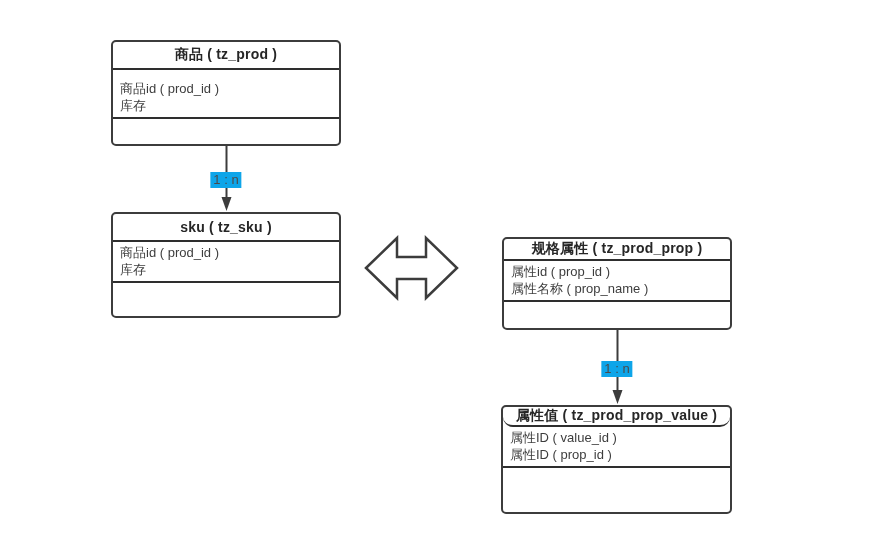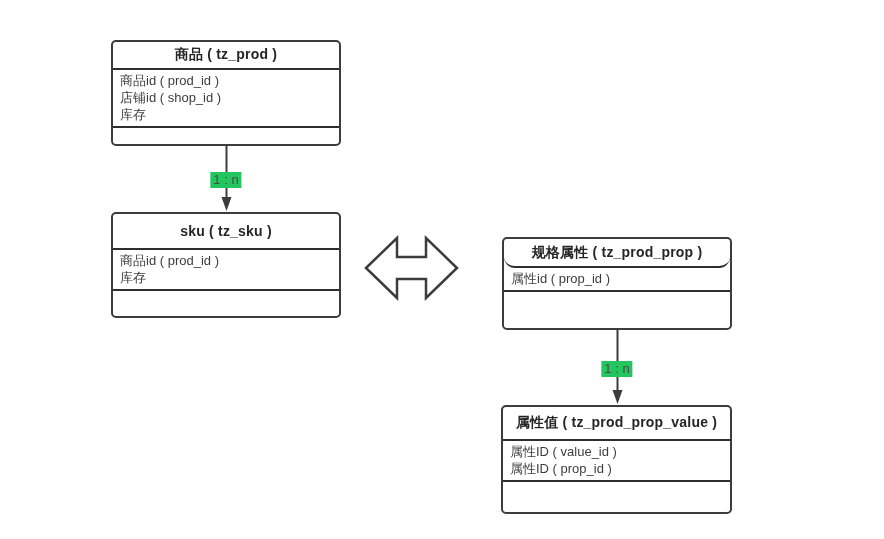--- a/index.html
+++ b/index.html
@@ -43,78 +43,78 @@
     line-height: 17px;
     white-space: nowrap;
     color: #3d3d3d;
   }
   .er-empty { flex: 1 1 auto; }
 
   .rel-arrow { position: absolute; overflow: visible; }
   .rel-label {
     position: absolute;
     transform: translate(-50%, -50%);
-    background: #22c55e;
+    background: #0ea5e9;
     color: #4a4a4a;
     font-size: 13px;
     padding: 0 3px;
     white-space: nowrap;
     line-height: 16px;
   }
 </style>
 </head>
 <body>
 
 <div class="canvas">
 
-  <div class="er-table" style="left:111px; top:40px; width:230px; height:106px;">
+  <div class="er-table" style="left:111px; top:40px; width:230px; height:106px;gap:8px;">
     <div class="er-header" style="height:28px;">商品 ( tz_prod )</div>
     <div class="er-fields">
       <div class="er-field">商品id ( prod_id )</div>
-      <div class="er-field">店铺id ( shop_id )</div>
       <div class="er-field">库存</div>
     </div>
     <div class="er-empty"></div>
   </div>
 
   <svg class="rel-arrow" style="left:219px; top:146px;" width="15" height="66">
     <line x1="7.5" y1="0" x2="7.5" y2="53" stroke="#3c3c3c" stroke-width="2"></line>
     <polygon points="2.5,51 12.5,51 7.5,65" fill="#3c3c3c"></polygon>
   </svg>
   <div class="rel-label" style="left:226px; top:180px;">1 : n</div>
 
   <div class="er-table" style="left:111px; top:212px; width:230px; height:106px;">
-    <div class="er-header" style="height:36px;">sku ( tz_sku )</div>
+    <div class="er-header" style="height:28px;">sku ( tz_sku )</div>
     <div class="er-fields">
       <div class="er-field">商品id ( prod_id )</div>
       <div class="er-field">库存</div>
     </div>
     <div class="er-empty"></div>
   </div>
 
   <svg class="rel-arrow" style="left:364px; top:236px;" width="95" height="64" viewBox="0 0 95 64">
     <polygon points="2,32 33,2 33,21 62,21 62,2 93,32 62,62 62,43 33,43 33,62" fill="#ffffff" stroke="#3c3c3c" stroke-width="2.5" stroke-linejoin="miter"></polygon>
   </svg>
 
   <div class="er-table" style="left:502px; top:237px; width:230px; height:93px;">
-    <div class="er-header" style="height:29px;border-radius:11px;">规格属性 ( tz_prod_prop )</div>
+    <div class="er-header" style="height:22px;">规格属性 ( tz_prod_prop )</div>
     <div class="er-fields">
       <div class="er-field">属性id ( prop_id )</div>
+      <div class="er-field">属性名称 ( prop_name )</div>
     </div>
     <div class="er-empty"></div>
   </div>
 
   <svg class="rel-arrow" style="left:610px; top:330px;" width="15" height="75">
     <line x1="7.5" y1="0" x2="7.5" y2="62" stroke="#3c3c3c" stroke-width="2"></line>
     <polygon points="2.5,60 12.5,60 7.5,74" fill="#3c3c3c"></polygon>
   </svg>
   <div class="rel-label" style="left:617px; top:369px;">1 : n</div>
 
   <div class="er-table" style="left:501px; top:405px; width:231px; height:109px;">
-    <div class="er-header" style="height:34px;">属性值 ( tz_prod_prop_value )</div>
+    <div class="er-header" style="height:20px;border-radius:14px;">属性值 ( tz_prod_prop_value )</div>
     <div class="er-fields">
       <div class="er-field">属性ID ( value_id )</div>
       <div class="er-field">属性ID ( prop_id )</div>
     </div>
     <div class="er-empty"></div>
   </div>
 
 </div>
 
 </body></html>

